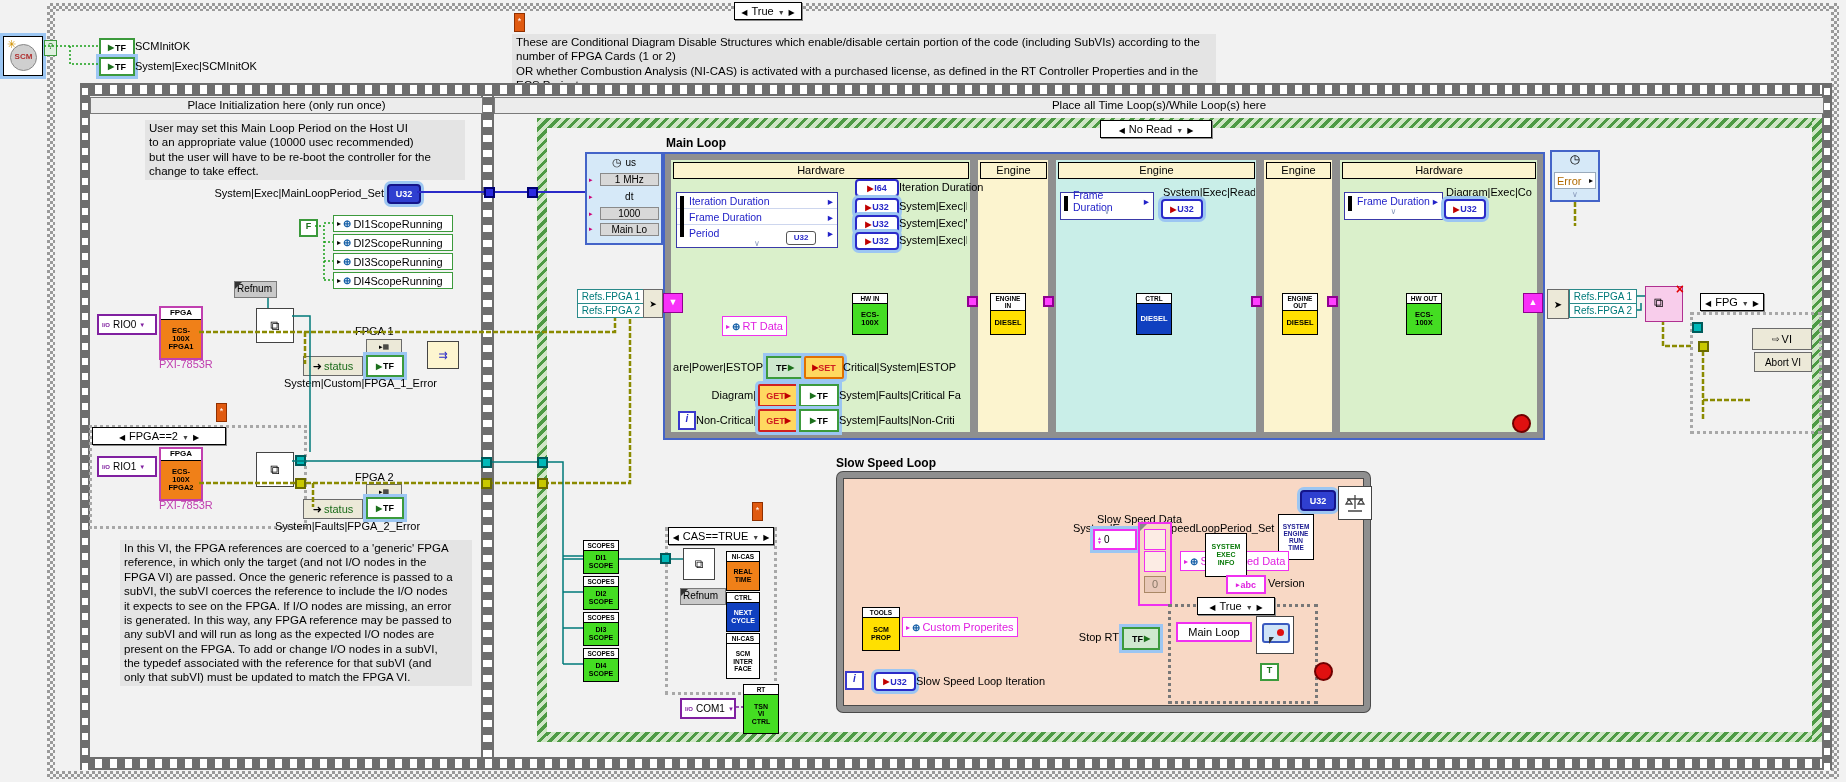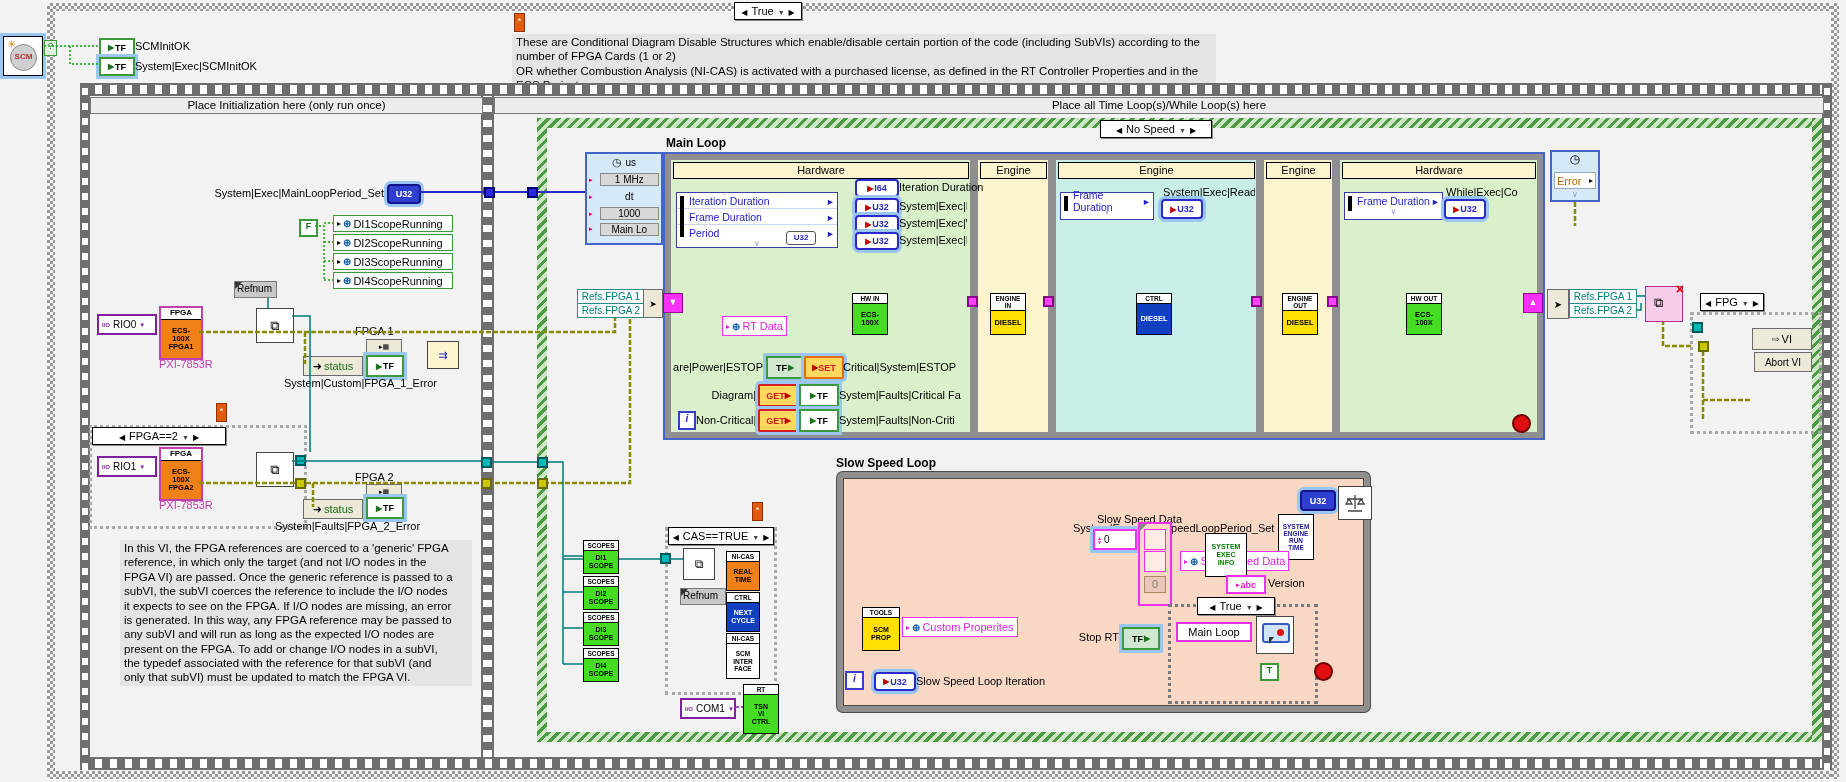--- a/index.html
+++ b/index.html
@@ -100,20 +100,24 @@
 OR whether Combustion Analysis (NI-CAS) is activated with a purchased license, as defined in the RT Controller Properties and in the ECS Project.</div>
 
   <div class="abs film" style="left:80px;top:83px;width:1752px;height:13px"></div>
   <div class="abs film" style="left:80px;top:757px;width:1752px;height:13px"></div>
   <div class="abs filmv" style="left:80px;top:83px;width:10px;height:687px"></div>
   <div class="abs filmv" style="left:1822px;top:83px;width:10px;height:687px"></div>
   <div class="abs filmv" style="left:481px;top:96px;width:13px;height:661px"></div>
   <div class="hdrband" style="left:494px;top:97px;width:1328px">Place all Time Loop(s)/While Loop(s) here</div>
   <div class="hdrband" style="left:90px;top:97px;width:391px">Place Initialization here (only run once)</div>
 
+  <div class="cm" style="left:145px;top:120px;width:312px">User may set this Main Loop Period on the Host UI
+to an appropriate value (10000 usec recommended)
+but the user will have to be re-boot the controller for the
+change to take effect.</div>
   <div class="lbl r" style="left:198px;top:187px;width:186px">System|Exec|MainLoopPeriod_Set</div>
   <div class="u32c glow" style="left:387px;top:184px;width:30px;height:16px">
       <span>U32</span>
     </div>
 
   <div class="abs" style="left:299px;top:219px;width:15px;height:14px;background:#fff;border:2px solid #3c9a3c;color:#1c701c;font-weight:700;font-size:9px;text-align:center">F</div>
   <div class="gvar gv-green" style="left:333px;top:215px;width:112px;height:15px">
       <span class="tri">▸</span>
       <span class="globe">⊕</span>
       <span>DI1ScopeRunning</span>
@@ -210,21 +214,21 @@
   <div class="pagebox" style="left:427px;top:341px;width:30px;height:26px;background:#fdf5d0">
       <span style="color:#2a2ac8;font-size:11px">⇉</span>
     </div>
 
   <div class="abs hatch" style="left:537px;top:118px;width:1285px;height:10px"></div>
   <div class="abs hatch" style="left:537px;top:732px;width:1285px;height:10px"></div>
   <div class="abs hatch" style="left:537px;top:118px;width:10px;height:624px"></div>
   <div class="abs hatch" style="left:1812px;top:118px;width:10px;height:624px"></div>
   <div class="sel" style="left:1100px;top:120px;width:110px">
     <span class="aL"></span>
-      <span>No Speed</span>
+      <span>No Read</span>
       <span class="aD"></span>
       <span class="aR"></span>
   </div>
 
   <svg class="wires" width="1846" height="782">
 
     <g stroke="#18a018" stroke-width="1.5" stroke-dasharray="2,2" fill="none">
       <path d="M44,46 H99 M70,46 V64 H99"></path>
       <path d="M315,226 H324 V280 M324,223 H333 M324,242 H333 M324,261 H333 M324,280 H333"></path>
       <path d="M1276,671 H1314"></path>
@@ -445,21 +449,21 @@
     </div>
 
   <div class="durnode" style="left:1344px;top:192px;width:97px;height:26px">
     <div class="bar" style="bottom:8px"></div>
     <div class="rw" style="border-bottom:none">
         <span style="padding-left:8px">Frame Duration</span>
         <span>▸</span>
       </div>
     <div class="chev">∨</div>
   </div>
-  <div class="lbl" style="left:1446px;top:186px;width:86px;overflow:hidden">While|Exec|Co</div>
+  <div class="lbl" style="left:1446px;top:186px;width:86px;overflow:hidden">Diagram|Exec|Co</div>
   <div class="u32i glow" style="left:1444px;top:199px;width:38px;height:16px">
       <span class="tri">▶</span>
       <span>U32</span>
     </div>
 
   <div class="stopbtn" style="left:1512px;top:414px"></div>
   <div class="shreg" style="left:1523px;top:293px">▲</div>
 
   <div class="abs" style="left:1550px;top:150px;width:50px;height:52px;background:#d6e9f8;border:2px solid #4464c8;box-sizing:border-box">
     <div class="c" style="font-size:12px">◷</div>

